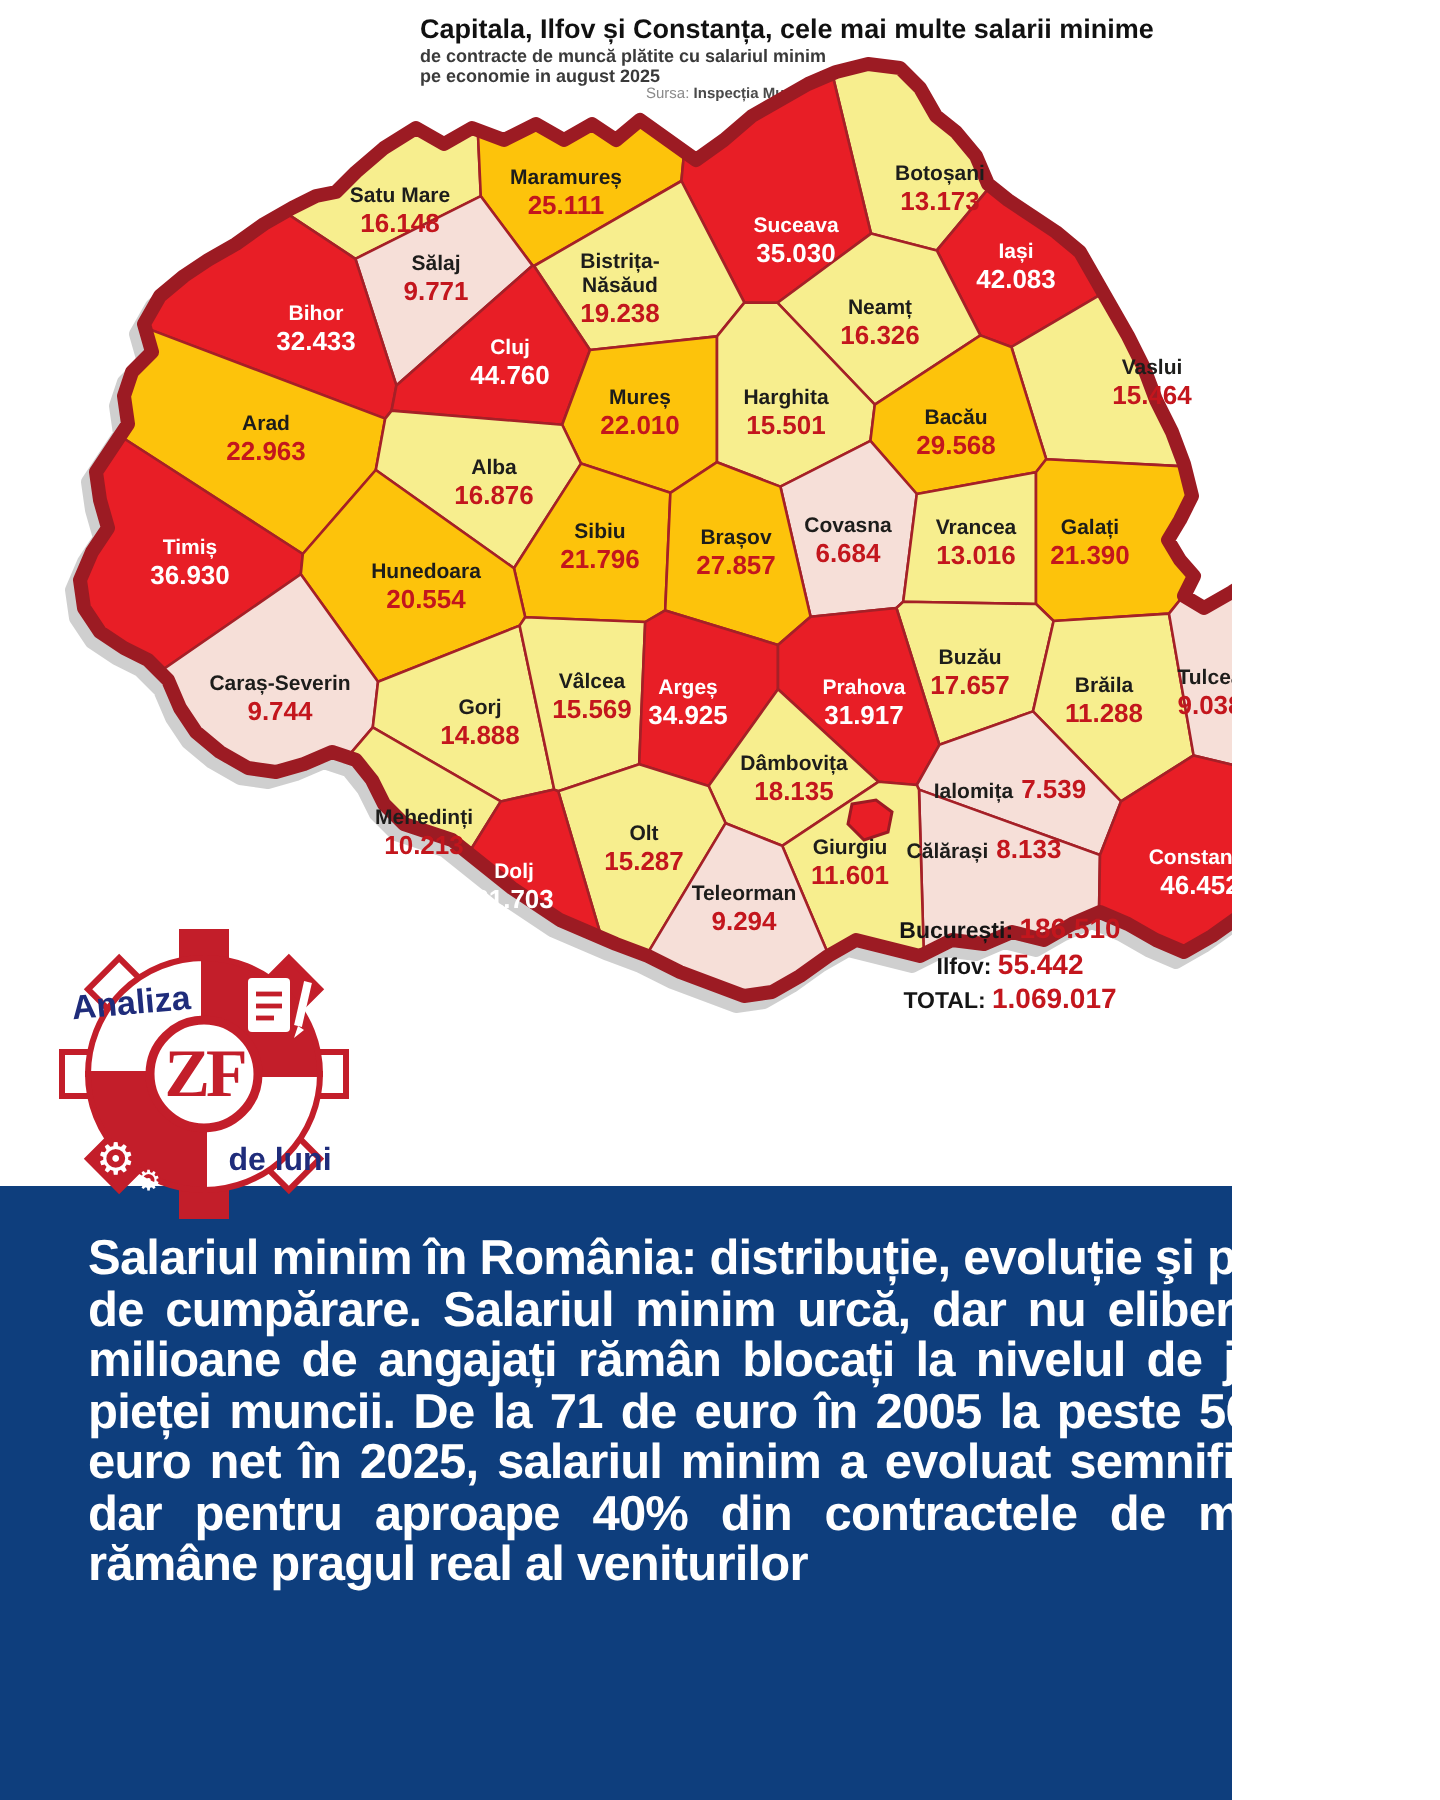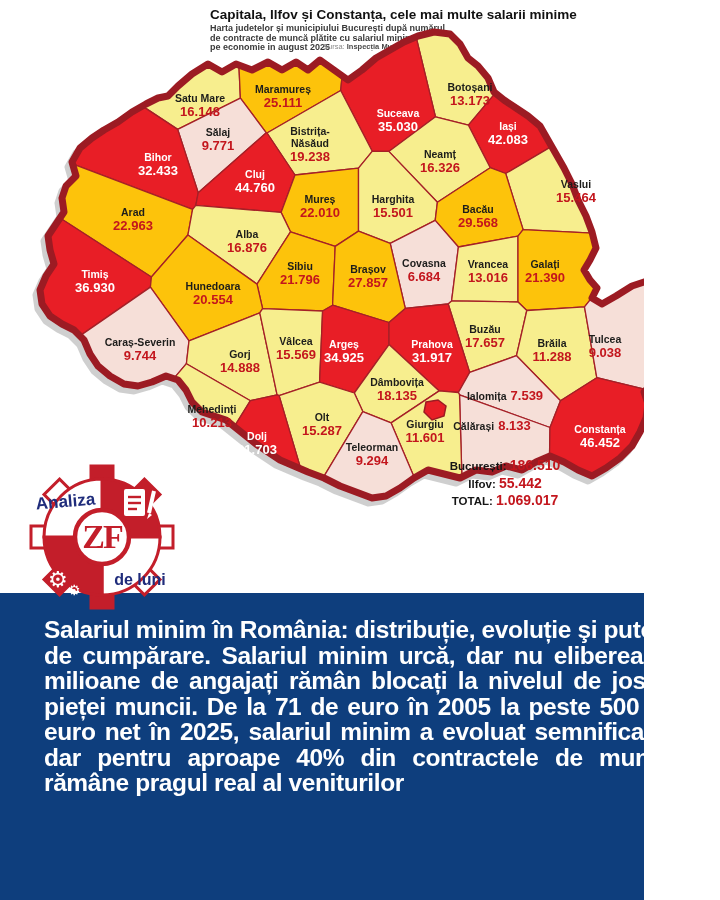--- a/index.html
+++ b/index.html
@@ -1,17 +1,17 @@
 <!DOCTYPE html>
 <html><head>
 <meta charset="utf-8">
 <style>
   html,body{margin:0;padding:0;background:#fff;}
   .page{position:relative;width:616px;height:900px;background:#ffffff;overflow:hidden;
-        font-family:"Liberation Sans",sans-serif;padding-left:28px;}
+        font-family:"Liberation Sans",sans-serif;}
 
   
   .hdr-title{position:absolute;left:210px;top:7px;width:500px;
              font-size:13.5px;font-weight:bold;color:#111;}
   .hdr-sub{position:absolute;left:210px;top:24px;width:300px;
            font-size:9px;font-weight:bold;color:#3a3a3a;line-height:9.6px;}
   .hdr-src{position:absolute;left:323px;top:42px;font-size:7.5px;color:#8a8a8a;}
   .hdr-src b{color:#4a4a4a;}
 
   
@@ -39,21 +39,20 @@
             font-size:24.5px;font-weight:bold;line-height:25.5px;
             text-align:justify;letter-spacing:-0.4px;}
 </style>
 </head>
 <body>
 
 <div class="page">
 
   <div class="hdr-title">Capitala, Ilfov și Constanța, cele mai multe salarii minime</div>
   <div class="hdr-sub">
-    <div>Harta judetelor și municipiului București după numărul</div>
     <div>de contracte de muncă plătite cu salariul minim</div>
     <div>pe economie in august 2025</div>
   </div>
   <div class="hdr-src">
     <span>Sursa:</span>
     <b>Inspecția Muncii</b>
   </div>
 
   <svg id="map-svg" viewBox="0 0 720 540">
       <path d="M168.0 96.0L178.0 86.0L192.0 74.0L208.0 64.0L222.0 72.0L236.0 64.0L238.9 65.1L240.4 98.1L177.7 129.4L142.4 106.1L146.0 104.0L158.0 98.0Z" fill="#f7ee8e" stroke="#a52027" stroke-width="1.3" stroke-linejoin="round"></path>

